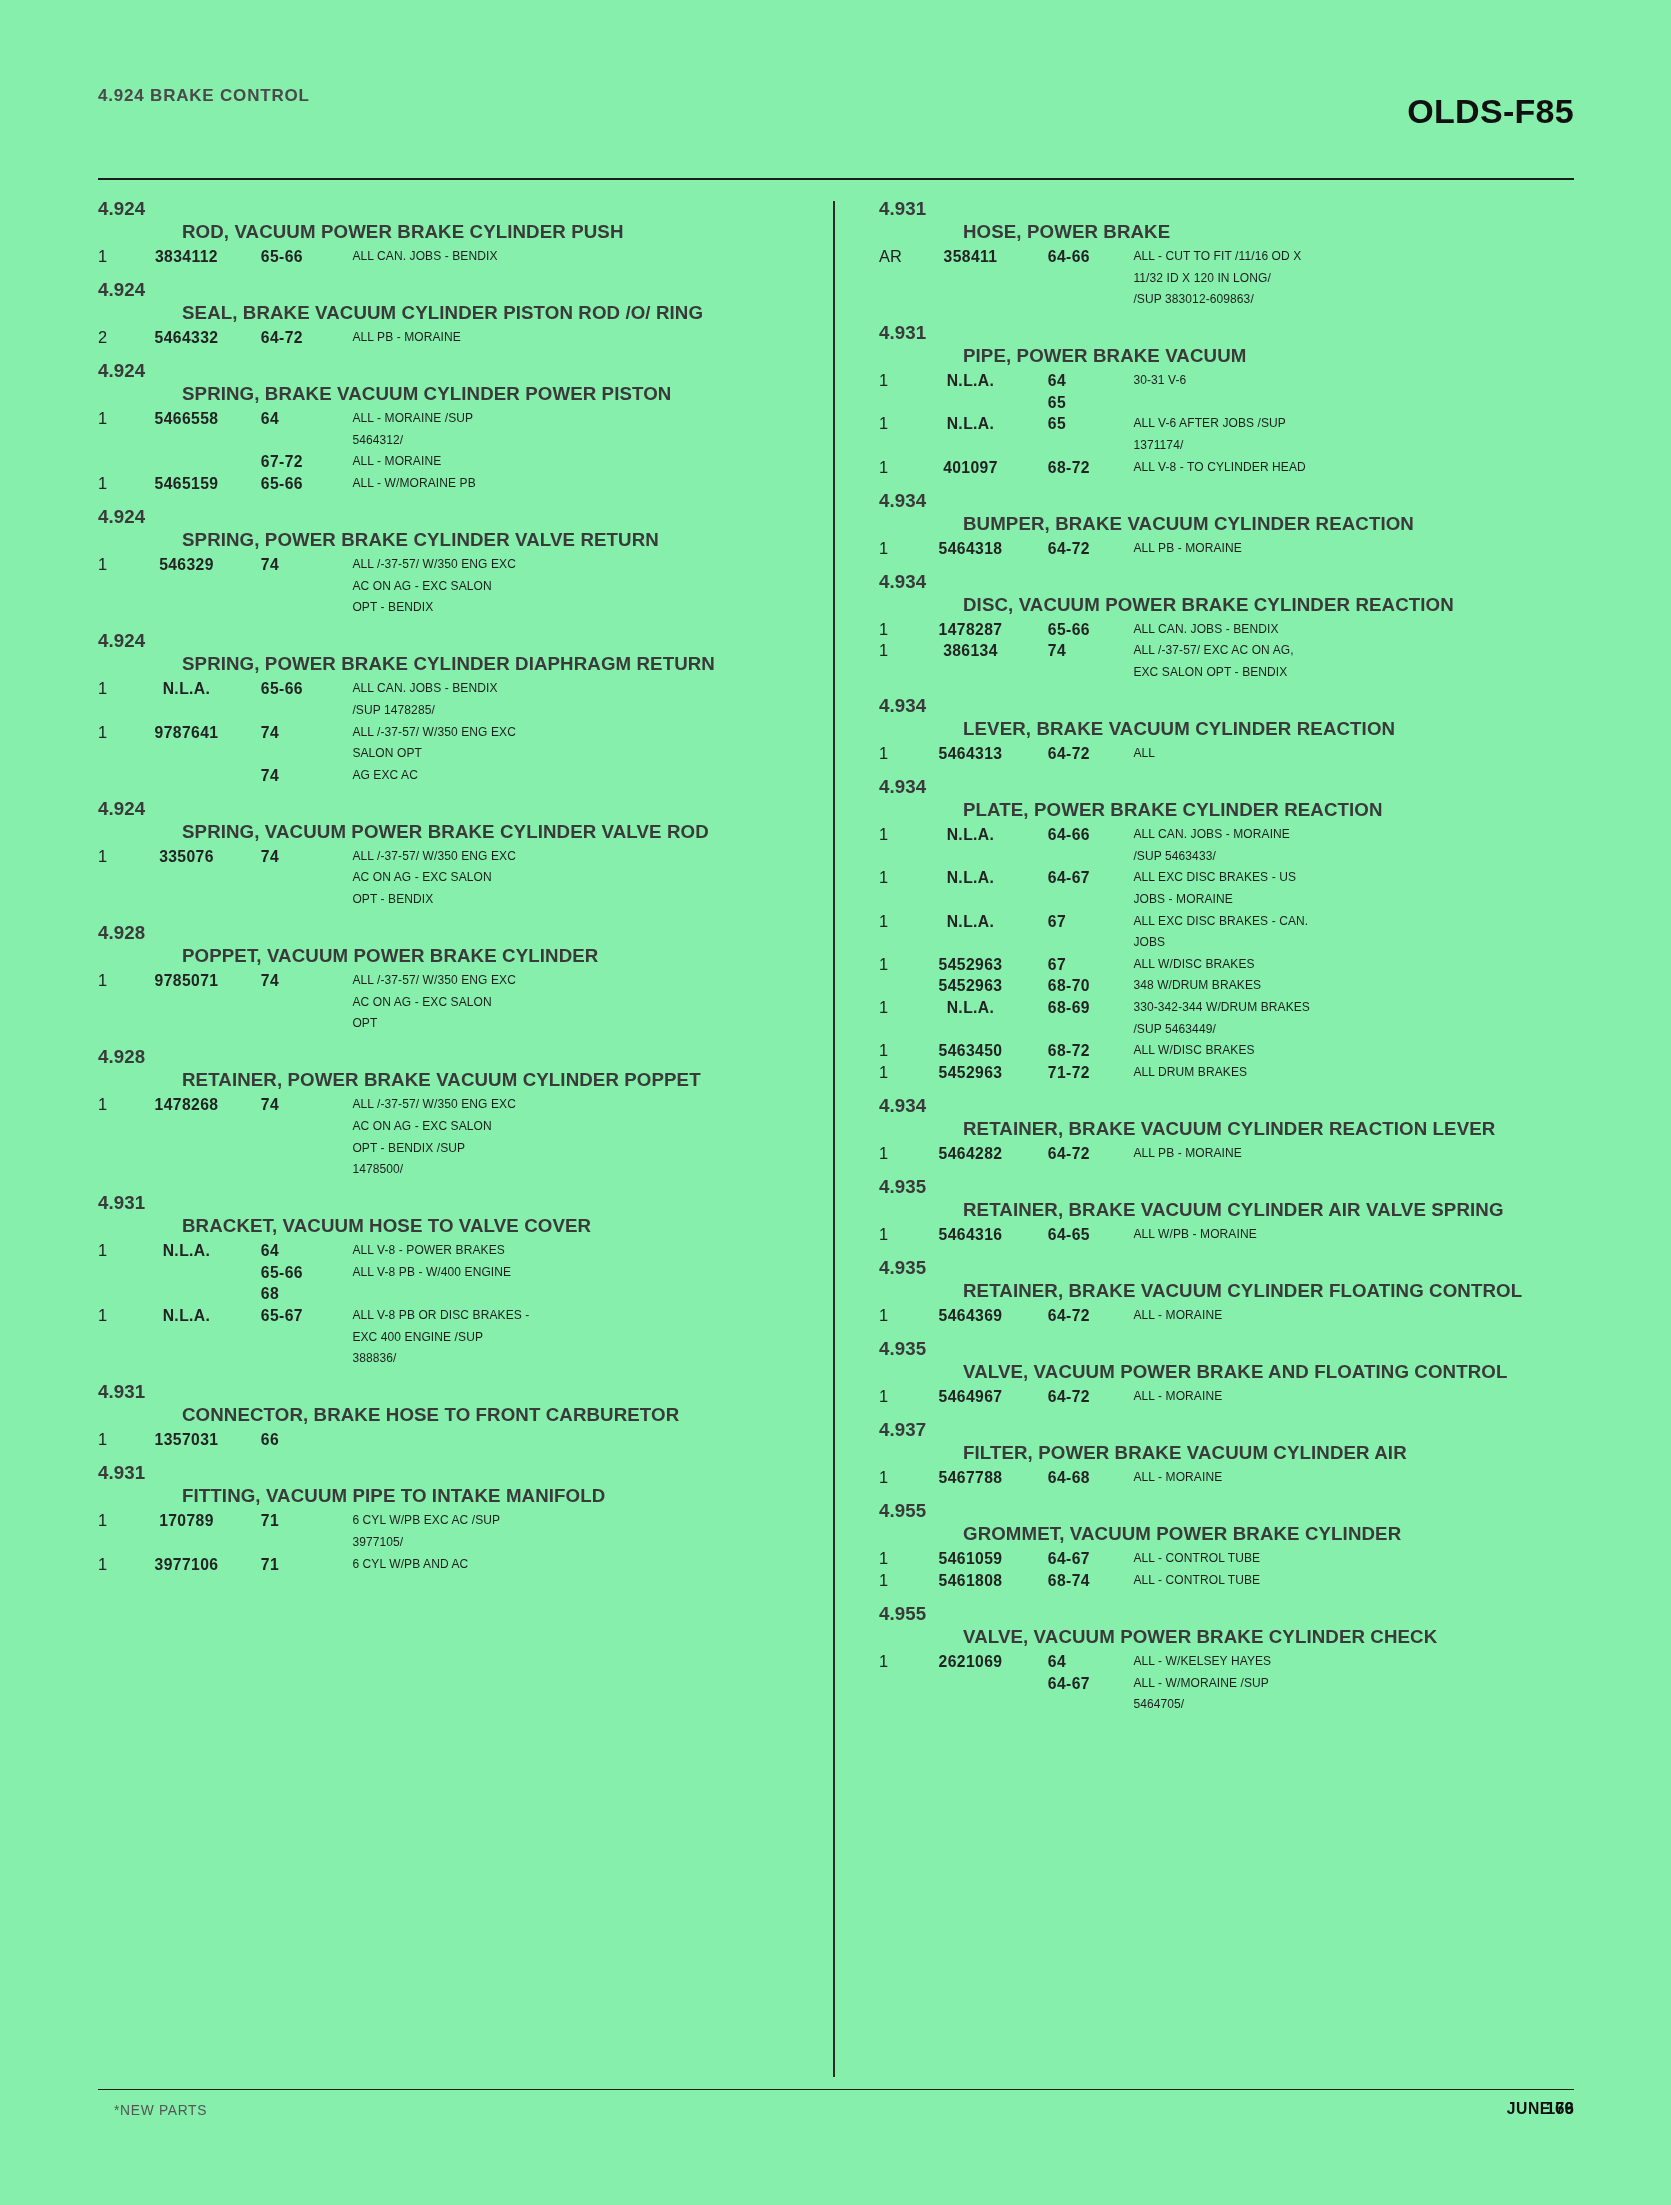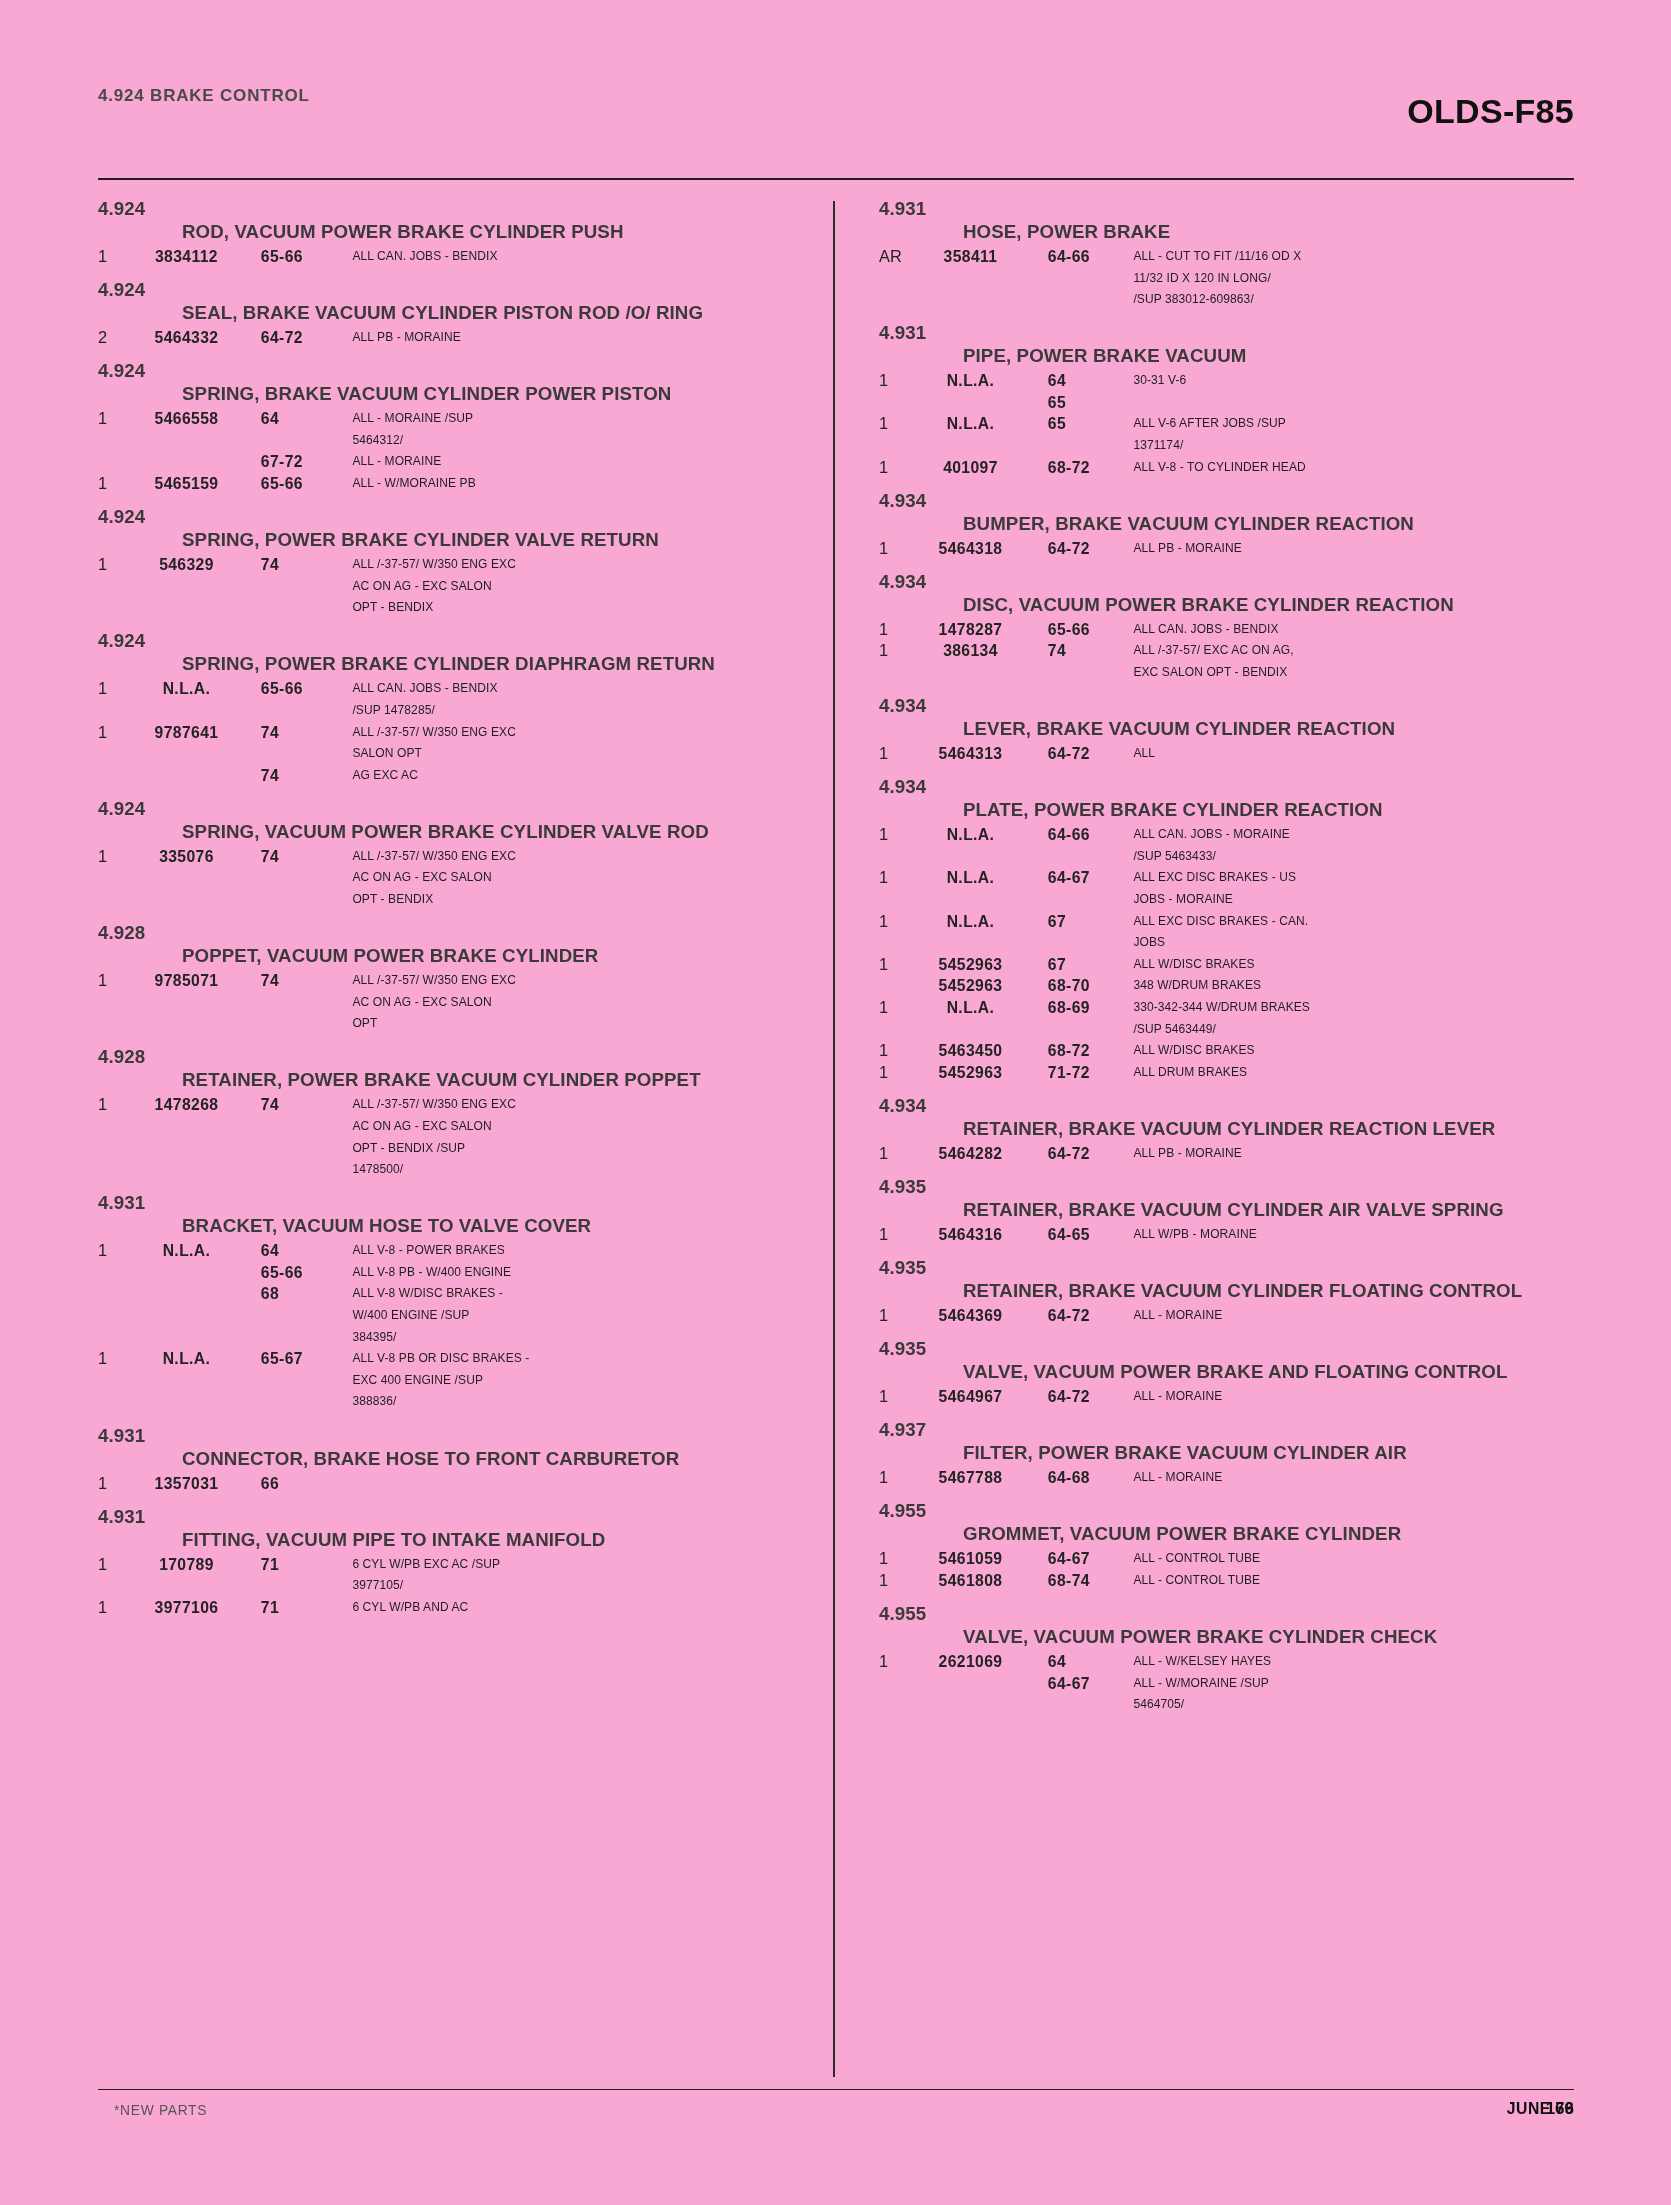--- a/index.html
+++ b/index.html
@@ -8,21 +8,21 @@
     background: #ffffff;
   }
   body {
     font-family: "Liberation Sans", sans-serif;
     color: #1a1a1a;
   }
   .page {
     position: relative;
     width: 1671px;
     height: 2205px;
-    background: #f9a8d4;
+    background: #86efac;
     box-sizing: border-box;
     padding: 0;
   }
   
   .header {
     position: absolute;
     left: 98px;
     top: 85px;
     width: 1476px;
     height: 92px;
@@ -371,23 +371,20 @@
             <div class="row">
               <div class="c-qty"></div>
               <div class="c-part"></div>
               <div class="c-year">65-66</div>
               <div class="c-desc">ALL V-8 PB - W/400 ENGINE</div>
             </div>
             <div class="row">
               <div class="c-qty"></div>
               <div class="c-part"></div>
               <div class="c-year">68</div>
-              <div class="c-desc">ALL V-8 W/DISC BRAKES -
-  W/400 ENGINE /SUP
-  384395/</div>
             </div>
             <div class="row">
               <div class="c-qty">1</div>
               <div class="c-part">N.L.A.</div>
               <div class="c-year">65-67</div>
               <div class="c-desc">ALL V-8 PB OR DISC BRAKES -
   EXC 400 ENGINE /SUP
   388836/</div>
             </div>
           </div>

